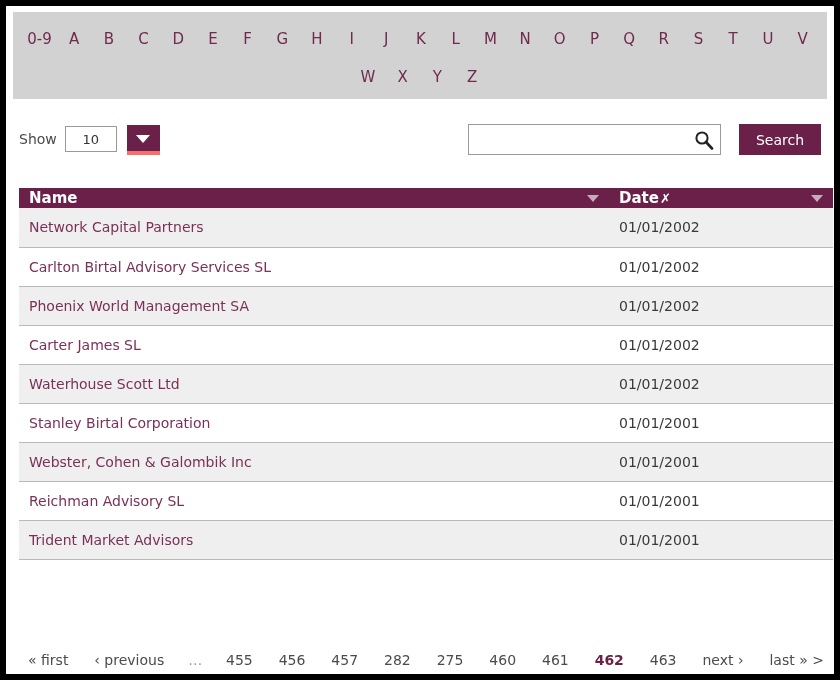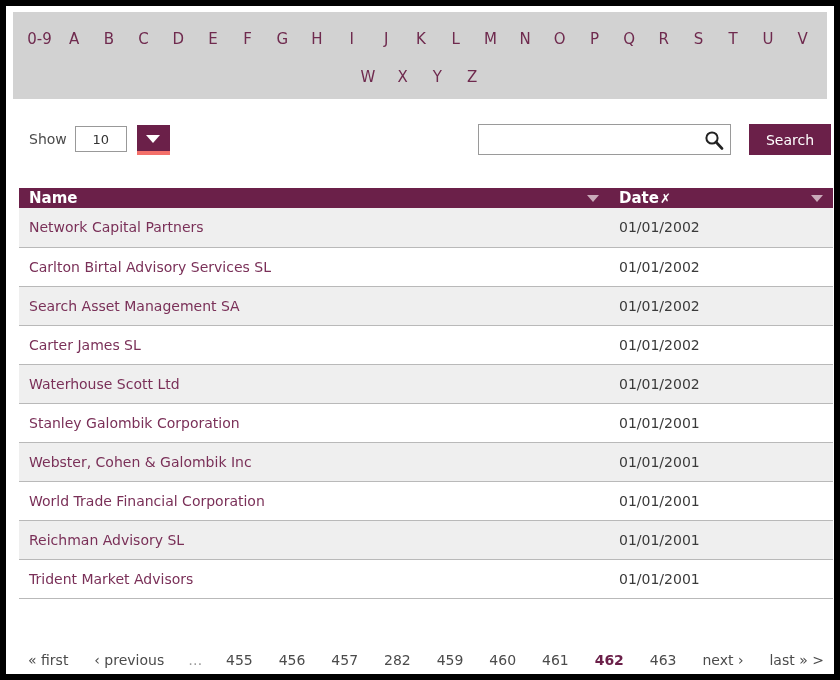--- a/index.html
+++ b/index.html
@@ -60,21 +60,21 @@
     cursor: pointer;
     line-height: 18px;
   }
   .alpha-row.row-1 .alpha-link { width: 34.7px; }
   .alpha-row.row-2 .alpha-link { width: 34.7px; }
   .alpha-link.first { width: 44px; }
 
   
   .controls {
     position: absolute;
-    left: 17px;
+    left: 7px;
     top: 112px;
     width: 814px;
     height: 58px;
   }
   .show-group {
     position: absolute;
     left: 6px;
     top: 7px;
     display: flex;
     align-items: center;
@@ -366,41 +366,37 @@
       <tbody>
           <tr>
             <td><a class="name-link">Network Capital Partners</a></td>
             <td class="date-cell">01/01/2002</td>
           </tr>
           <tr>
             <td><a class="name-link">Carlton Birtal Advisory Services SL</a></td>
             <td class="date-cell">01/01/2002</td>
           </tr>
           <tr>
-            <td><a class="name-link">Search Asset Management SA</a></td>
+            <td><a class="name-link">Phoenix World Management SA</a></td>
             <td class="date-cell">01/01/2002</td>
           </tr>
           <tr>
             <td><a class="name-link">Carter James SL</a></td>
             <td class="date-cell">01/01/2002</td>
           </tr>
           <tr>
             <td><a class="name-link">Waterhouse Scott Ltd</a></td>
             <td class="date-cell">01/01/2002</td>
           </tr>
           <tr>
-            <td><a class="name-link">Stanley Galombik Corporation</a></td>
+            <td><a class="name-link">Stanley Birtal Corporation</a></td>
             <td class="date-cell">01/01/2001</td>
           </tr>
           <tr>
             <td><a class="name-link">Webster, Cohen &amp; Galombik Inc</a></td>
-            <td class="date-cell">01/01/2001</td>
-          </tr>
-          <tr>
-            <td><a class="name-link">World Trade Financial Corporation</a></td>
             <td class="date-cell">01/01/2001</td>
           </tr>
           <tr>
             <td><a class="name-link">Reichman Advisory SL</a></td>
             <td class="date-cell">01/01/2001</td>
           </tr>
           <tr>
             <td><a class="name-link">Trident Market Advisors</a></td>
             <td class="date-cell">01/01/2001</td>
           </tr>
@@ -408,21 +404,21 @@
     </table>
 
     <div class="pager">
         <a class="pager-item">« first</a>
         <a class="pager-item">‹ previous</a>
         <a class="pager-item ellipsis">…</a>
         <a class="pager-item">455</a>
         <a class="pager-item">456</a>
         <a class="pager-item">457</a>
         <a class="pager-item">282</a>
-        <a class="pager-item">459</a>
+        <a class="pager-item">275</a>
         <a class="pager-item">460</a>
         <a class="pager-item">461</a>
         <a class="pager-item current">462</a>
         <a class="pager-item">463</a>
         <a class="pager-item">next ›</a>
         <a class="pager-item">last » &gt;</a>
       </div>
 
   </div>
 </div>

